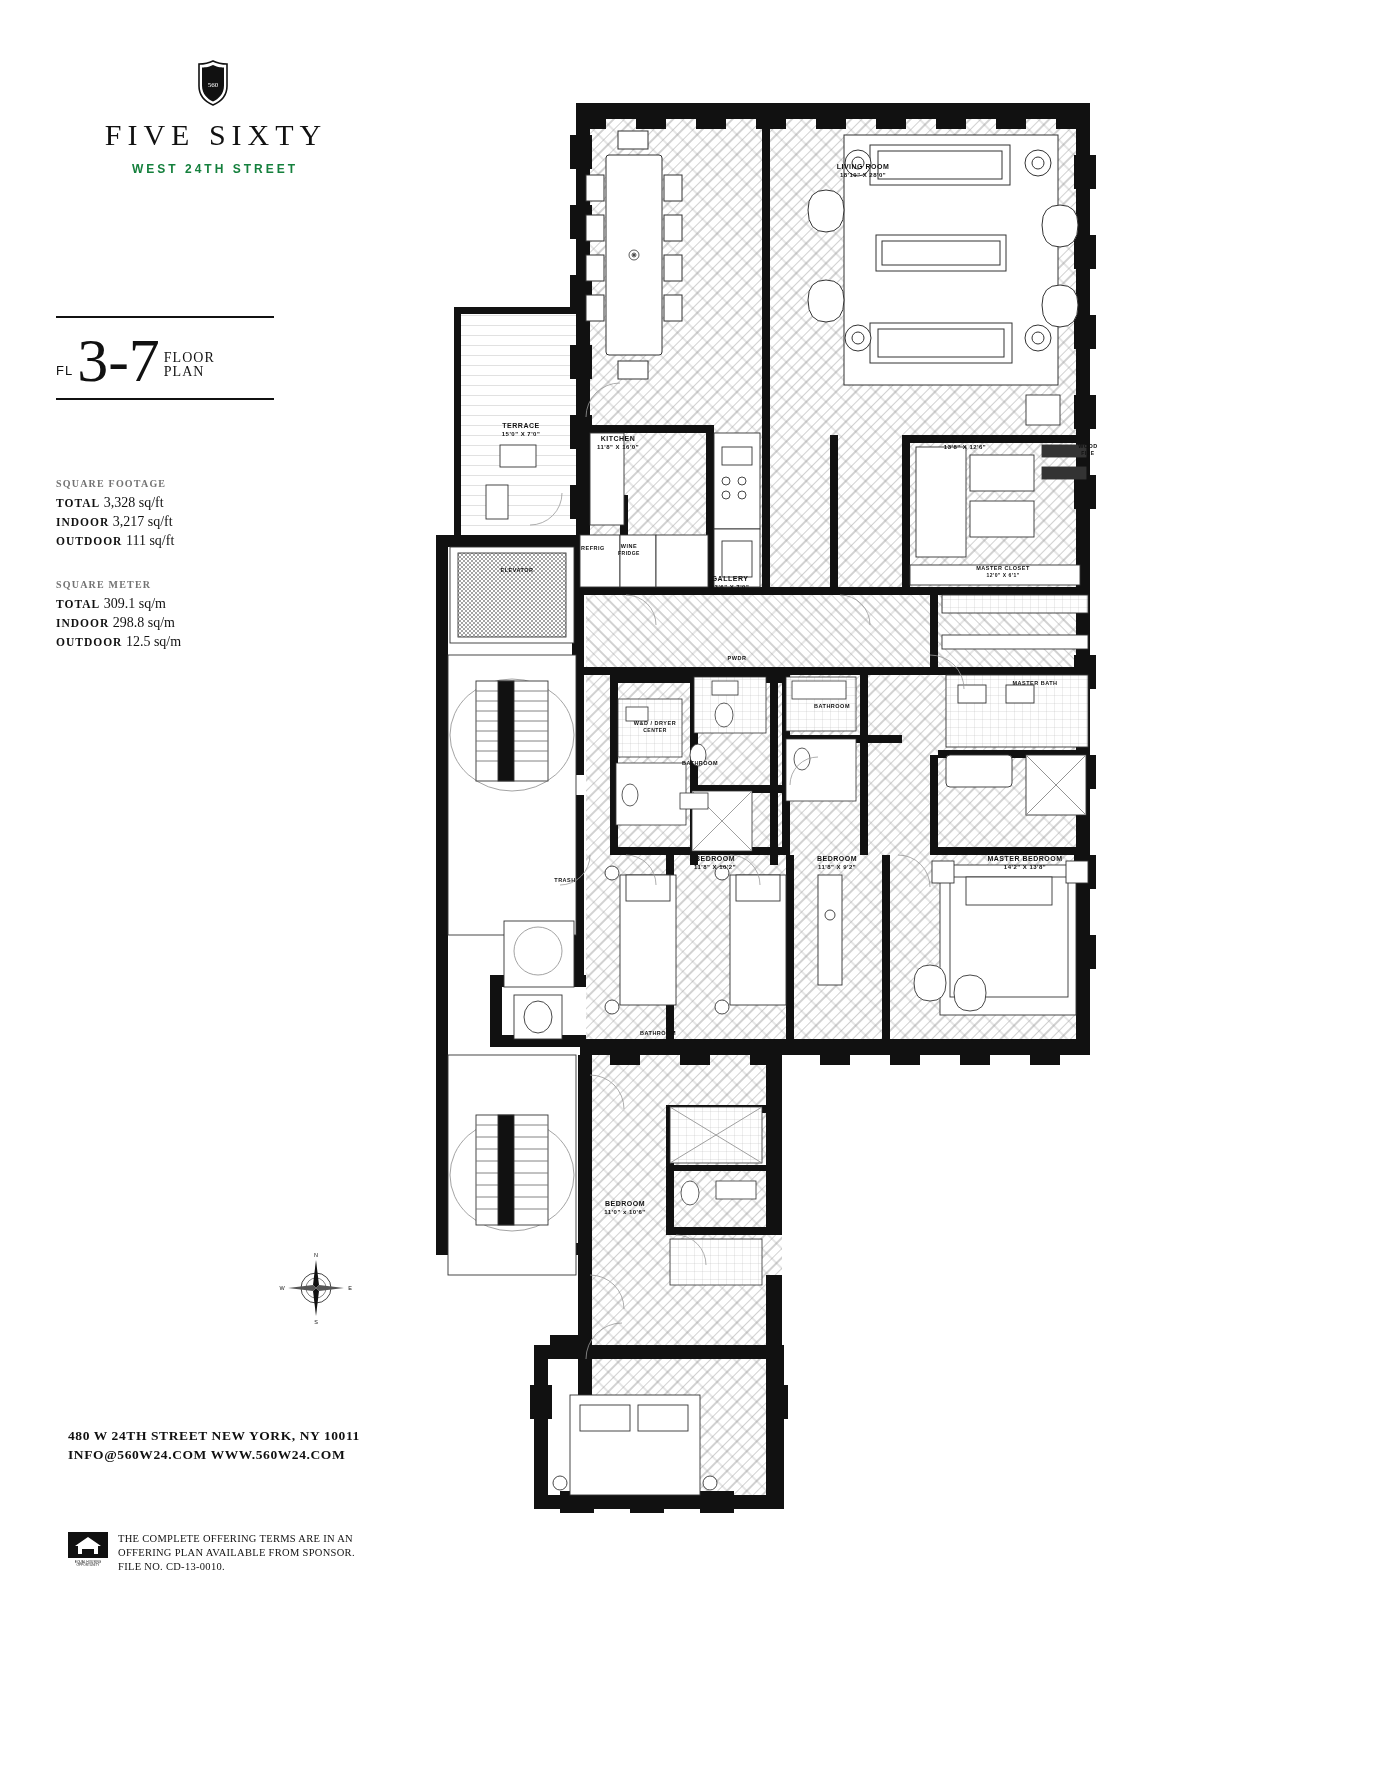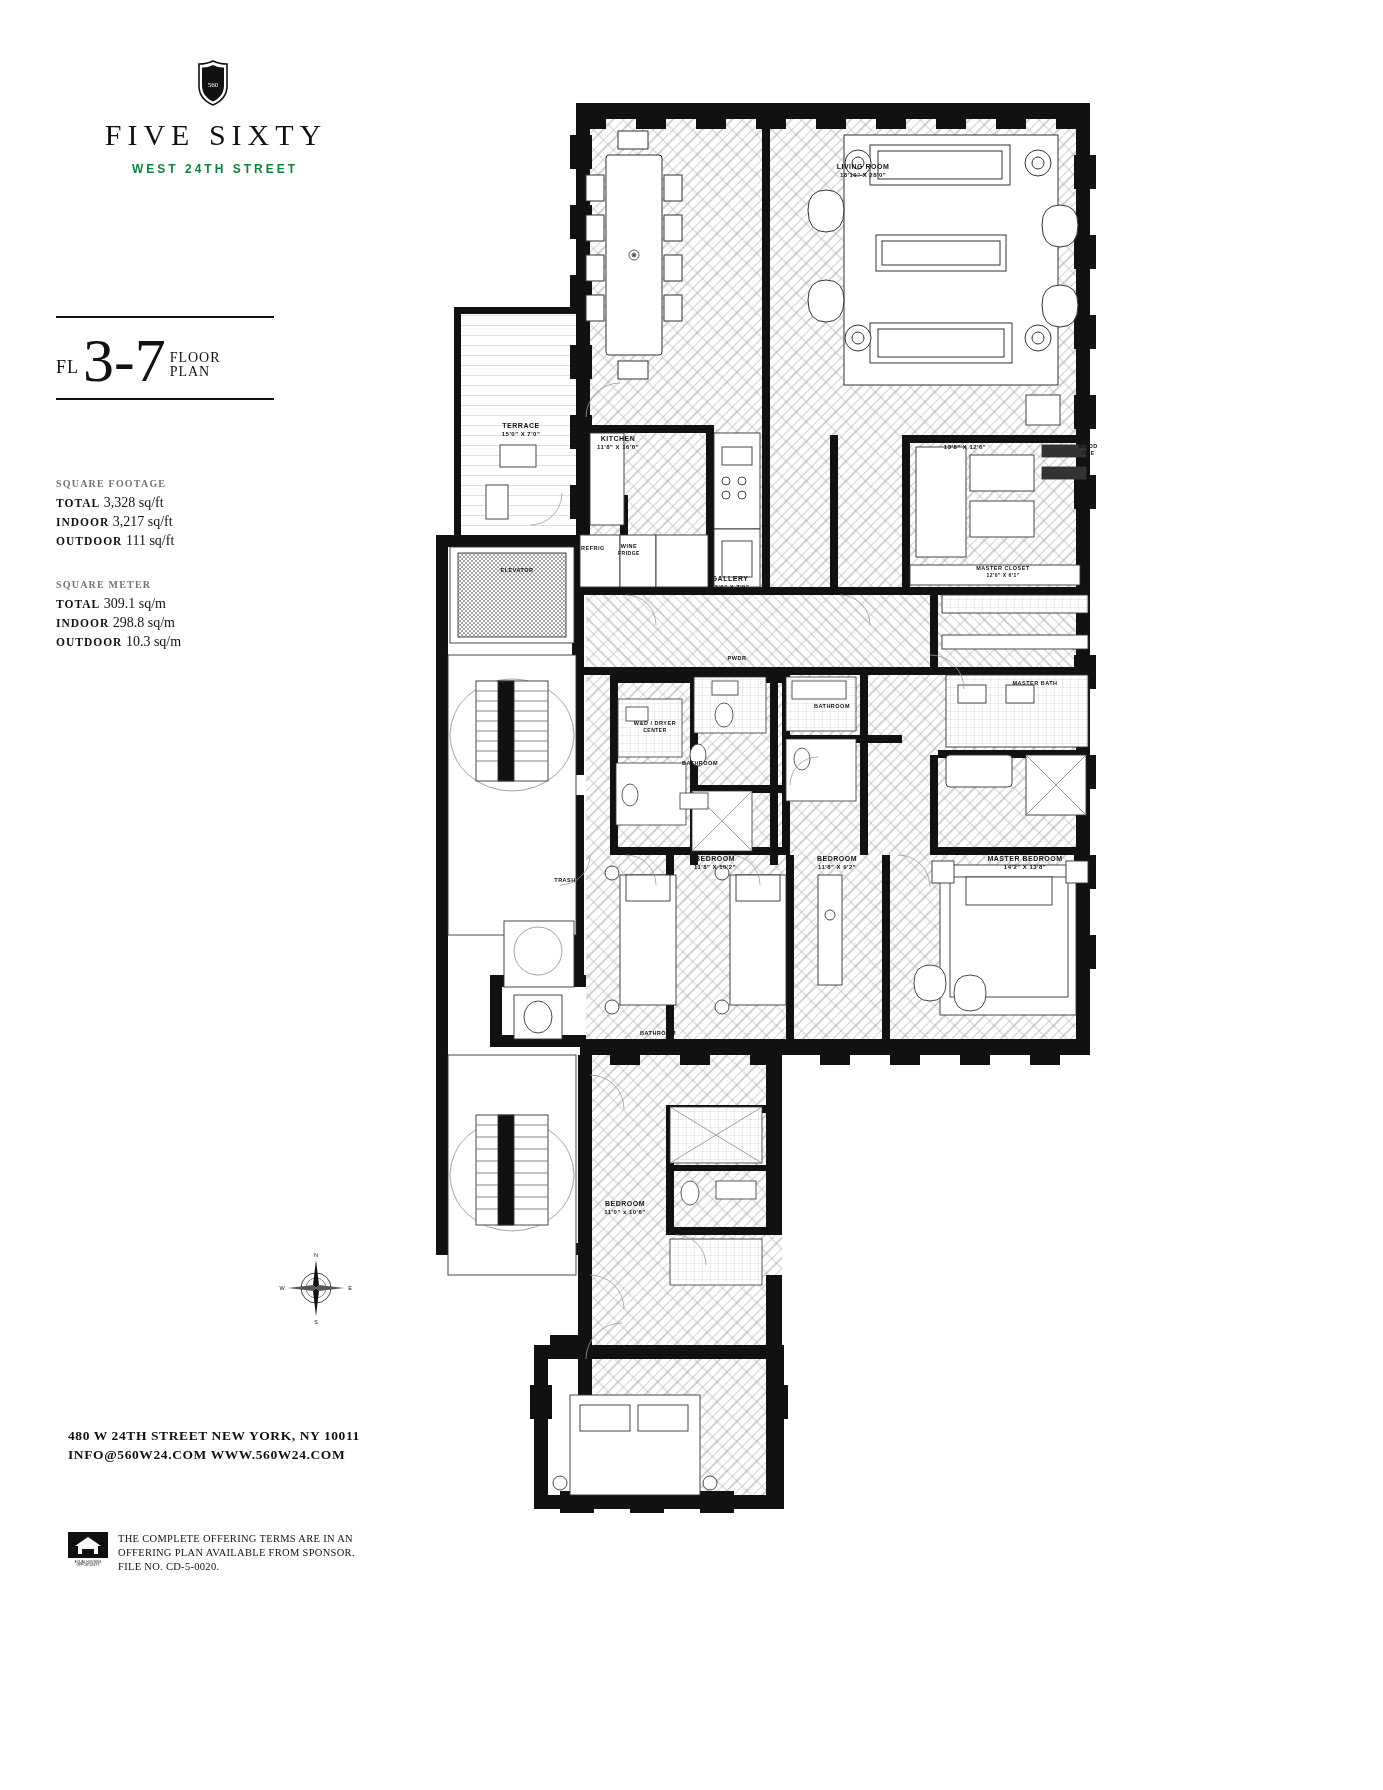--- a/index.html
+++ b/index.html
@@ -61,23 +61,23 @@
     height: 0;
   }
   .fl-rule.bottom { margin-top: 6px; }
   .fl-inner {
     display: flex;
     align-items: flex-end;
     padding: 4px 0 2px 0;
     height: 74px;
   }
   .fl-pre {
-    font-size: 18px;
+    font-size: 13px;
     letter-spacing: 1px;
-    font-family: Liberation Serif, serif;
+    font-family: Liberation Sans, sans-serif;
     padding-bottom: 12px;
     color: #111;
   }
   .fl-range {
     font-size: 62px;
     line-height: 0.95;
     font-family: "Liberation Serif", serif;
     color: #111;
     padding: 0 4px 0 4px;
   }
@@ -227,21 +227,21 @@
     <div class="sf-row">
       <span class="sf-label">TOTAL</span>
       <span>309.1 sq/m</span>
     </div>
     <div class="sf-row">
       <span class="sf-label">INDOOR</span>
       <span>298.8 sq/m</span>
     </div>
     <div class="sf-row">
       <span class="sf-label">OUTDOOR</span>
-      <span>10.3 sq/m</span>
+      <span>12.5 sq/m</span>
     </div>
   </div>
 </div>
 
 <div class="compass">
   <svg width="76" height="76" viewBox="0 0 76 76">
     <circle cx="38" cy="38" r="15" fill="none" stroke="#111" stroke-width="0.8"></circle>
     <circle cx="38" cy="38" r="10" fill="none" stroke="#111" stroke-width="0.5"></circle>
     <polygon points="38,10 41,35 38,38 35,35" fill="#111"></polygon>
     <polygon points="38,66 41,41 38,38 35,41" fill="#111"></polygon>
@@ -269,21 +269,21 @@
       <rect x="0" y="0" width="40" height="26" fill="#111"></rect>
       <path d="M20 5 L33 14 L30 14 L30 22 L10 22 L10 14 L7 14 Z" fill="#fff"></path>
       <path d="M14 17 L26 17 L26 22 L14 22 Z" fill="#111"></path>
       <text x="20" y="31" font-size="3.2" text-anchor="middle" fill="#111" font-family="Liberation Sans, sans-serif">EQUAL HOUSING</text>
       <text x="20" y="34" font-size="3.2" text-anchor="middle" fill="#111" font-family="Liberation Sans, sans-serif">OPPORTUNITY</text>
     </svg>
   </div>
   <div class="legal-text">
     <div>THE COMPLETE OFFERING TERMS ARE IN AN</div>
     <div>OFFERING PLAN AVAILABLE FROM SPONSOR.</div>
-    <div>FILE NO. CD-5-0020.</div>
+    <div>FILE NO. CD-13-0010.</div>
   </div>
 </div>
 
 <div class="plan">
   <svg width="720" height="1420" viewBox="0 0 720 1420">
     <defs>
       <pattern id="herrA" width="14" height="14" patternUnits="userSpaceOnUse" patternTransform="rotate(45)">
         <rect width="14" height="14" fill="#fff"></rect>
         <line x1="0" y1="0" x2="0" y2="14" stroke="#9a9a9a" stroke-width="0.9"></line>
         <line x1="7" y1="0" x2="7" y2="14" stroke="#9a9a9a" stroke-width="0.9"></line>

